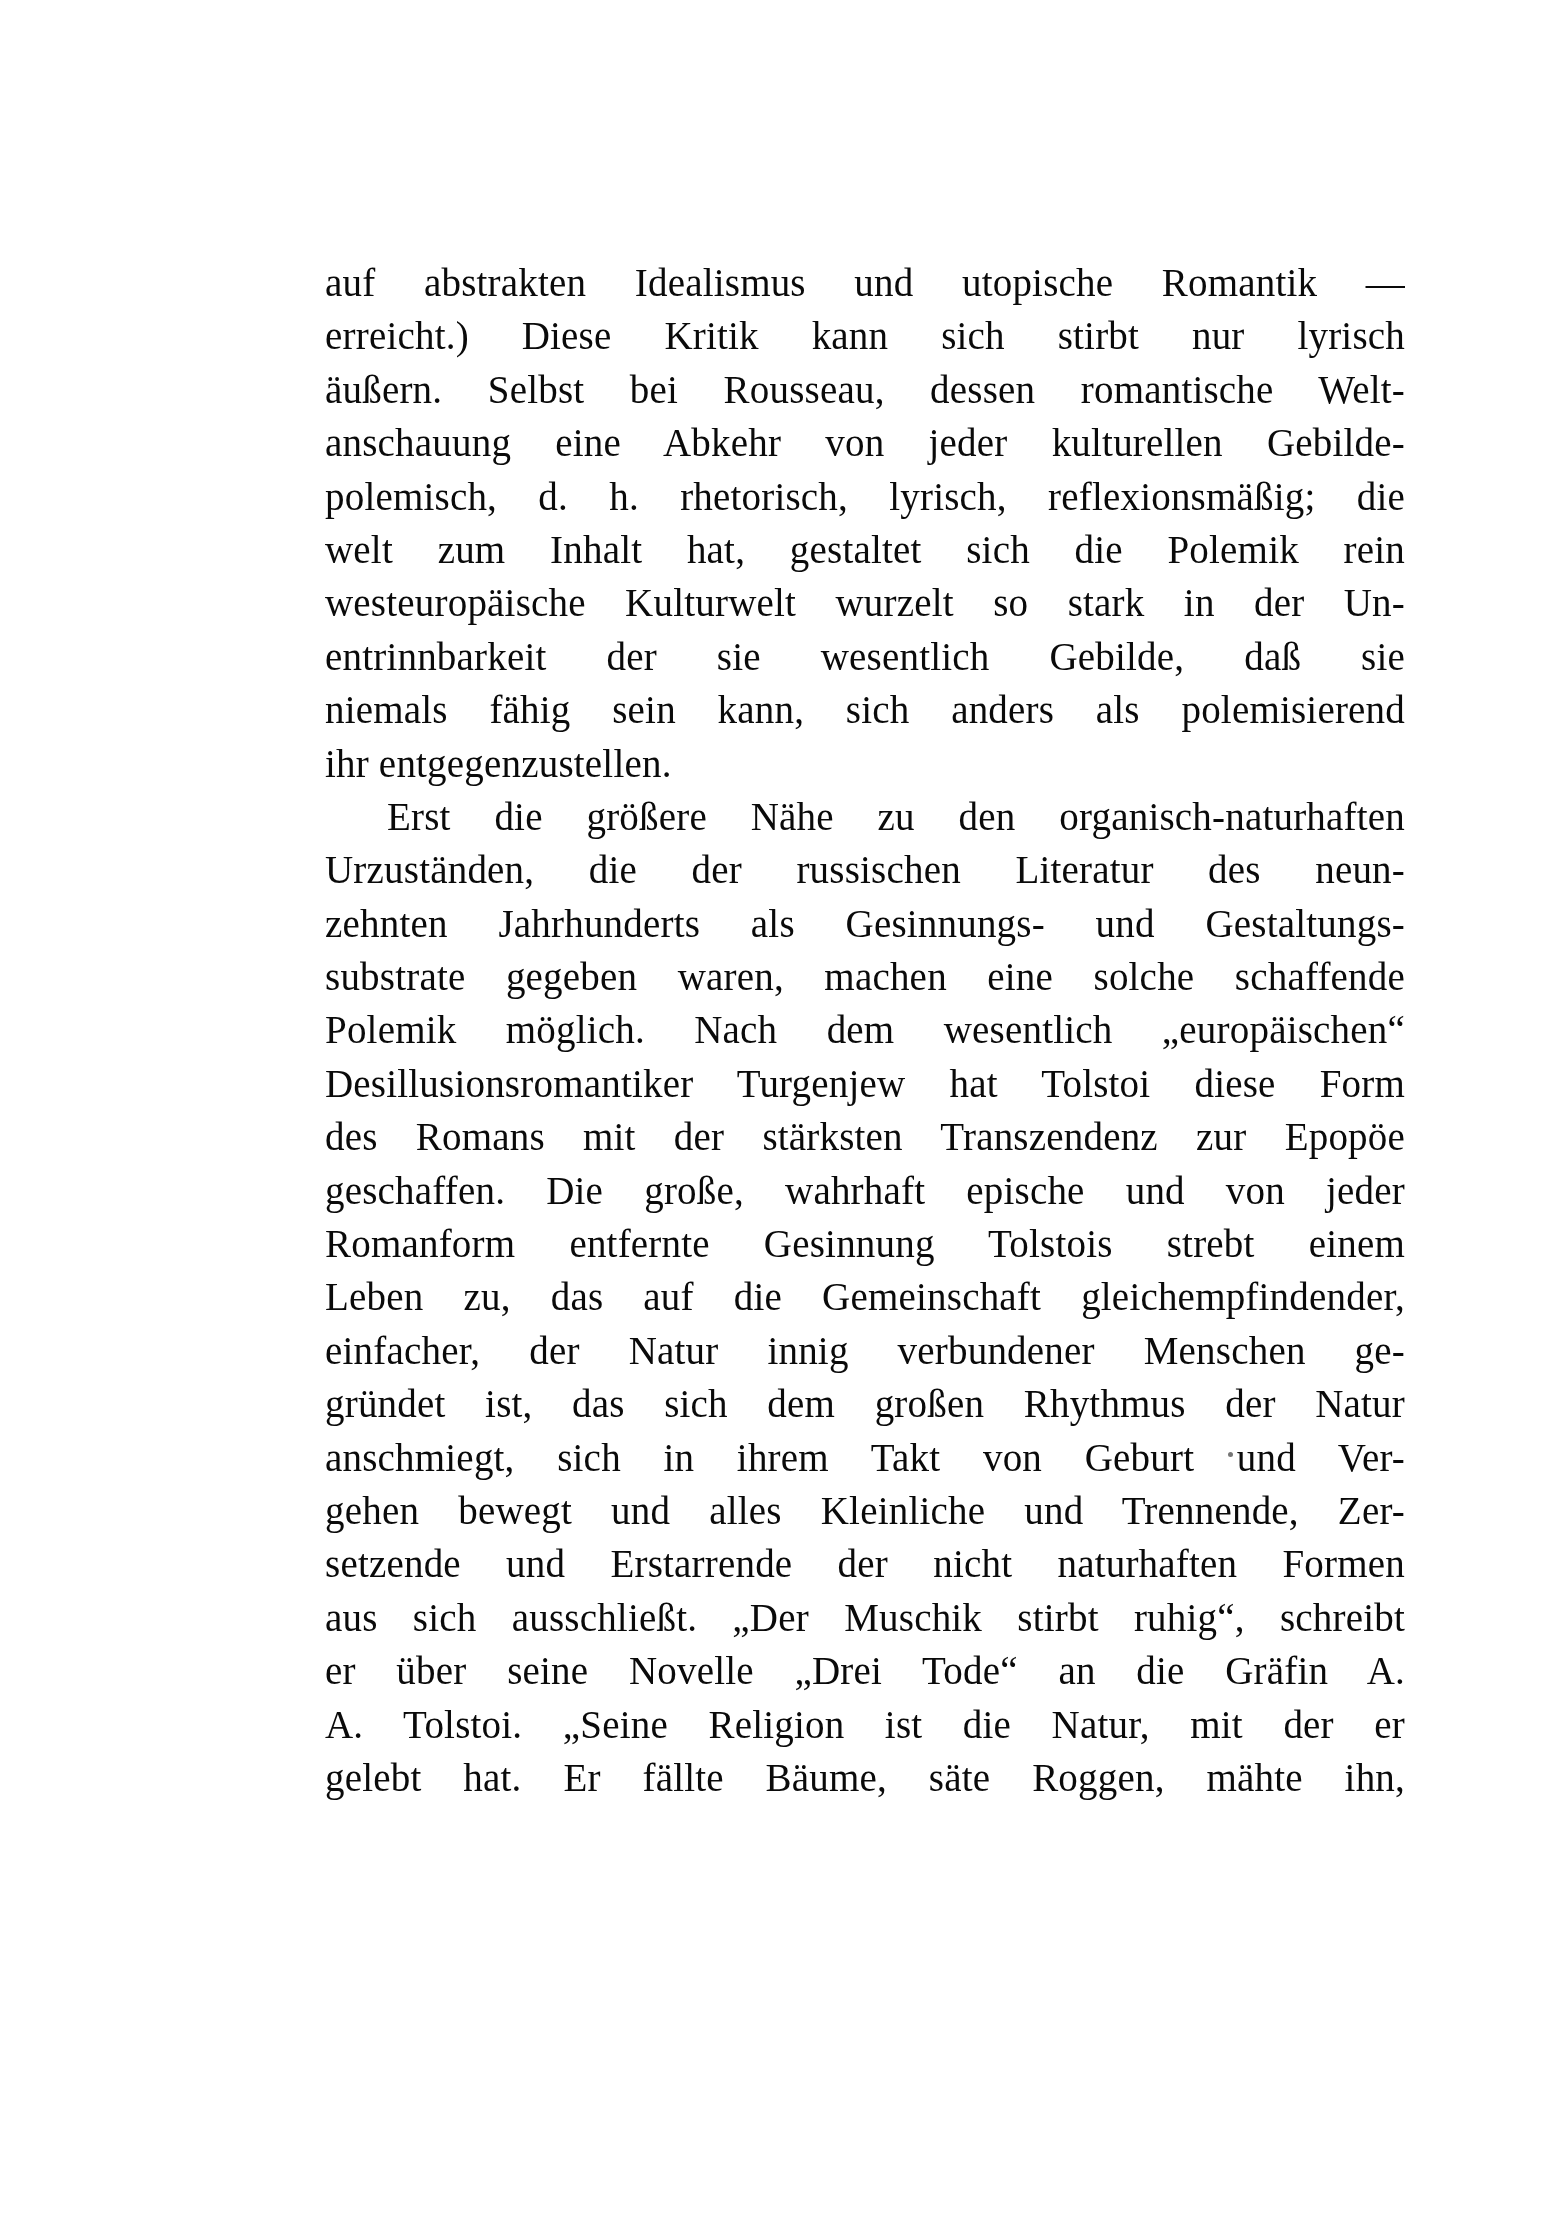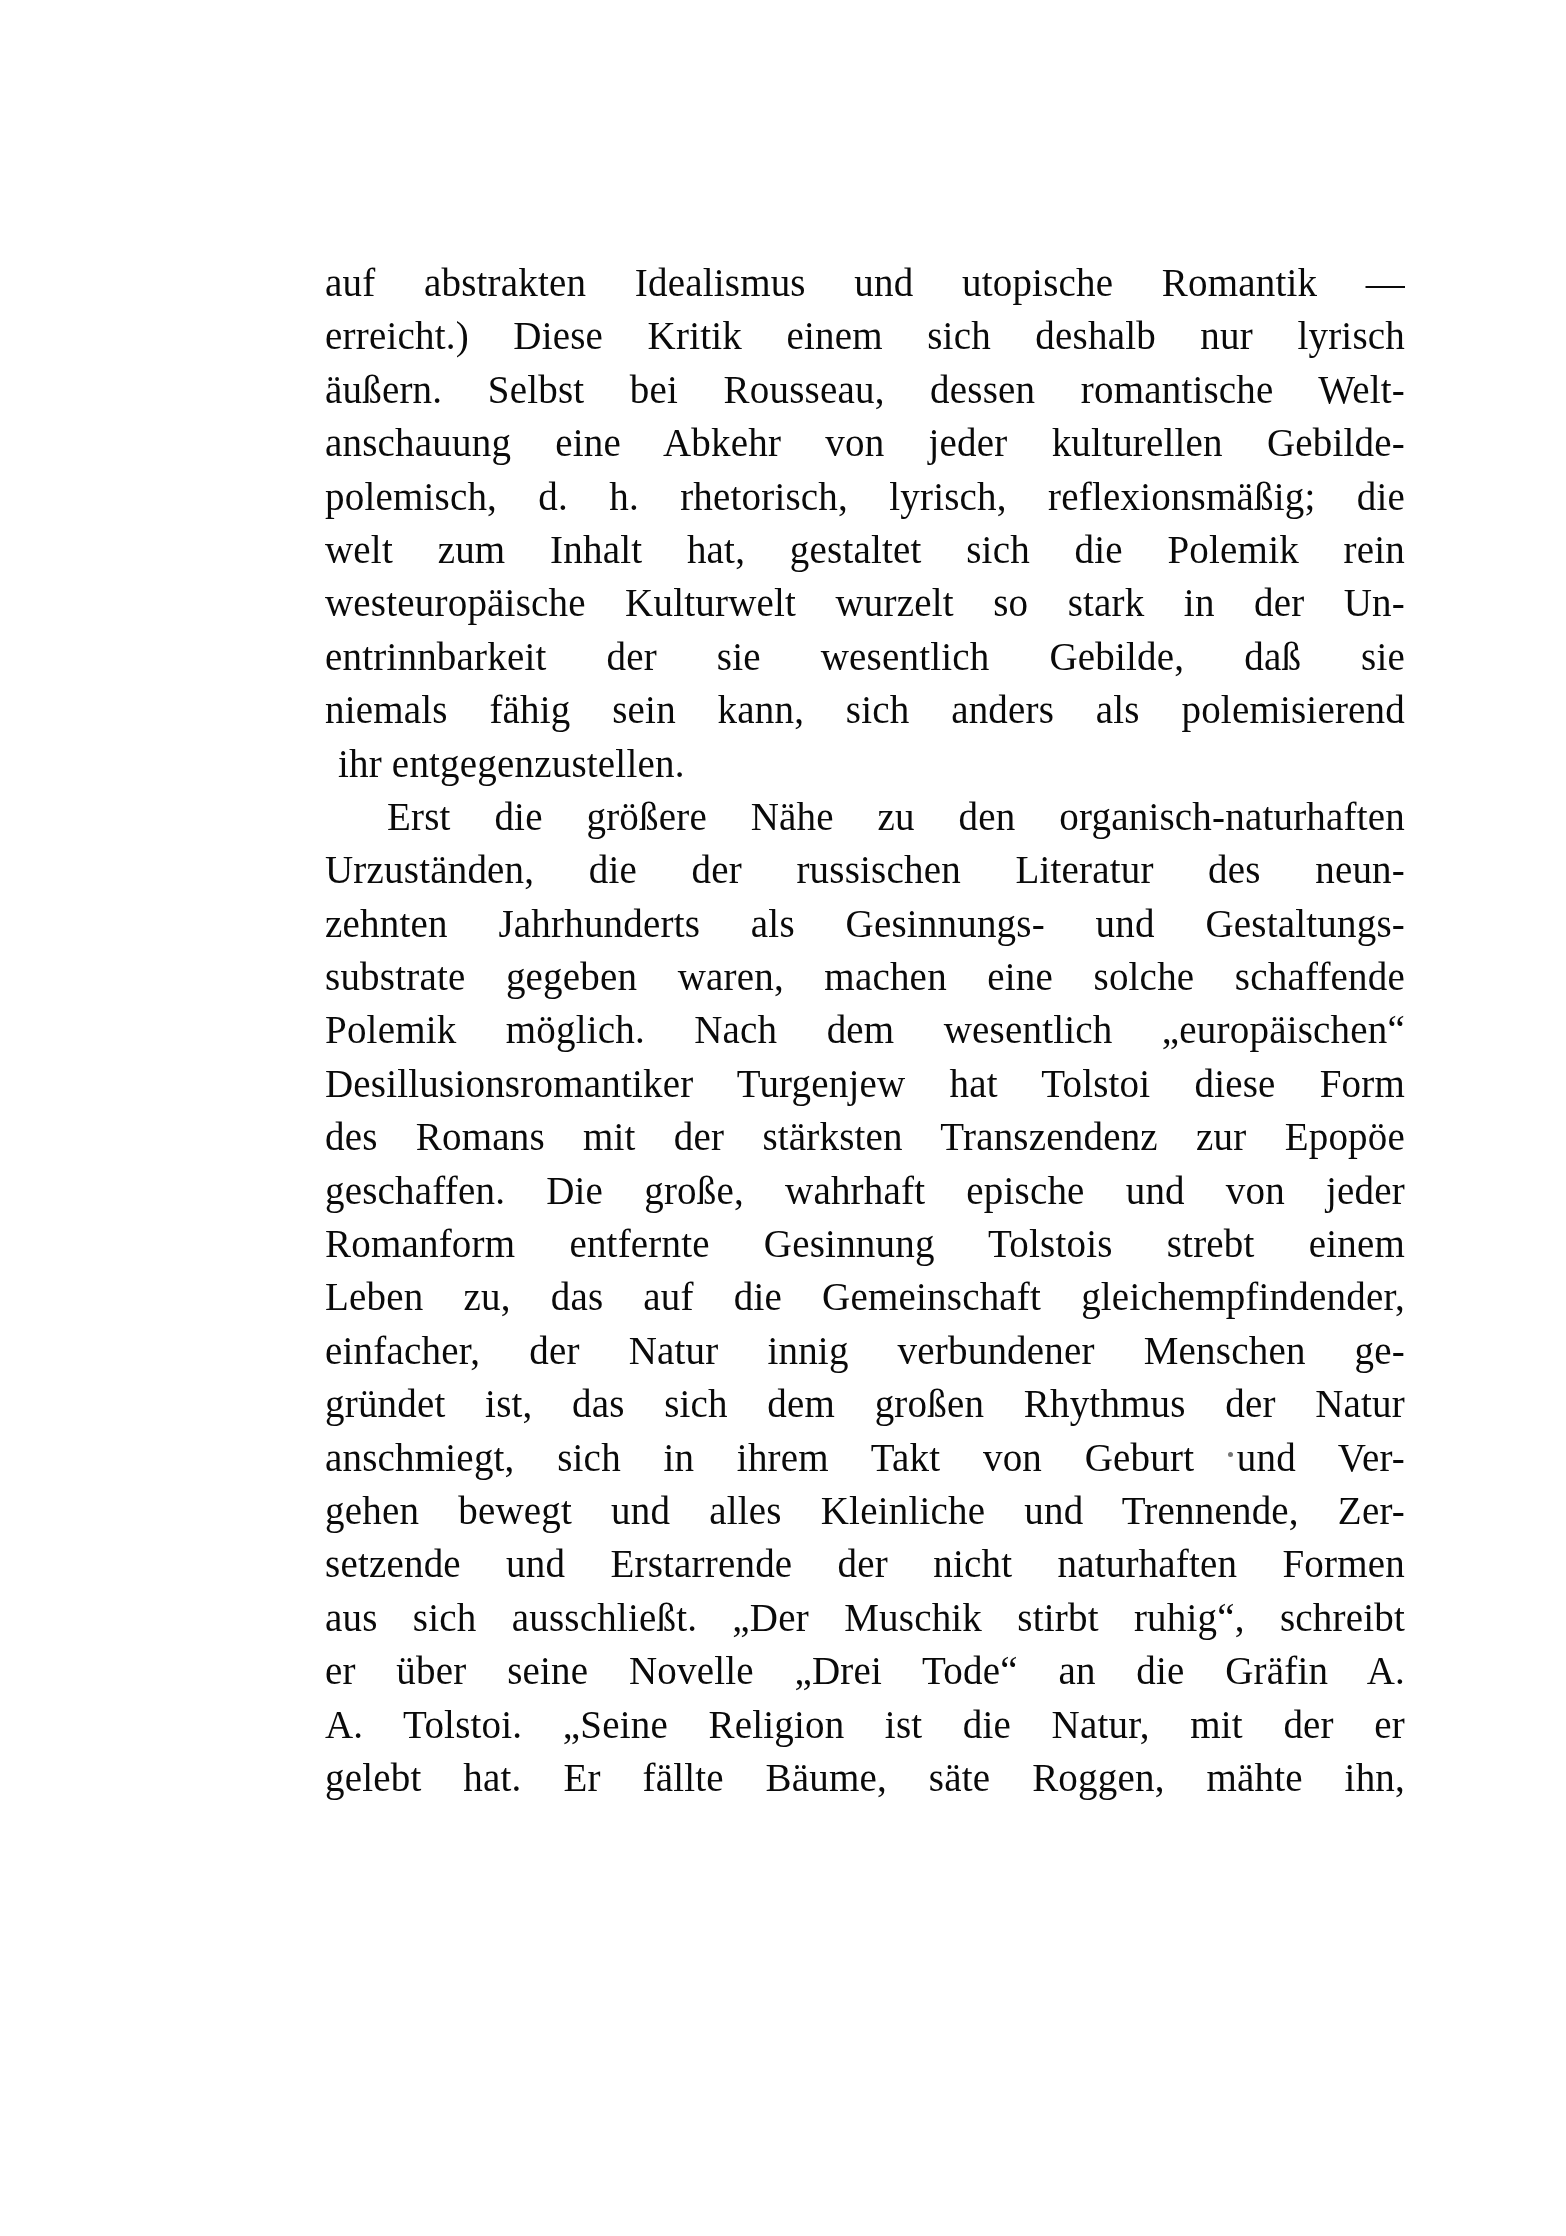--- a/index.html
+++ b/index.html
@@ -30,21 +30,20 @@
     text-align: justify;
     text-align-last: justify;
     -moz-text-align-last: justify;
     white-space: normal;
     letter-spacing: 0.2px;
     font-weight: 500;
   }
   .line.no-justify {
     text-align: left;
     text-align-last: left;
-    margin-left: 13px;
     -moz-text-align-last: left;
   }
   .line.indent {
     text-indent: 62px;
   }
   .page-number {
     position: absolute;
     left: 325px;
     top: 1838px;
     font-size: 39px;
@@ -71,21 +70,21 @@
     height: 5px;
     opacity: 0.6;
   }
 </style>
 </head>
 <body>
 
 <div class="page">
   <div class="text-block" id="text-block">
       <div class="line">auf abstrakten Idealismus und utopische Romantik —</div>
-      <div class="line">erreicht.) Diese Kritik einem sich deshalb nur lyrisch</div>
+      <div class="line">erreicht.) Diese Kritik kann sich stirbt nur lyrisch</div>
       <div class="line">äußern. Selbst bei Rousseau, dessen romantische Welt-</div>
       <div class="line">anschauung eine Abkehr von jeder kulturellen Gebilde-</div>
       <div class="line">polemisch, d. h. rhetorisch, lyrisch, reflexionsmäßig; die</div>
       <div class="line">welt zum Inhalt hat, gestaltet sich die Polemik rein</div>
       <div class="line">westeuropäische Kulturwelt wurzelt so stark in der Un-</div>
       <div class="line">entrinnbarkeit der sie wesentlich Gebilde, daß sie</div>
       <div class="line">niemals fähig sein kann, sich anders als polemisierend</div>
       <div class="line no-justify">ihr entgegenzustellen.</div>
       <div class="line indent">Erst die größere Nähe zu den organisch-naturhaften</div>
       <div class="line">Urzuständen, die der russischen Literatur des neun-</div>

